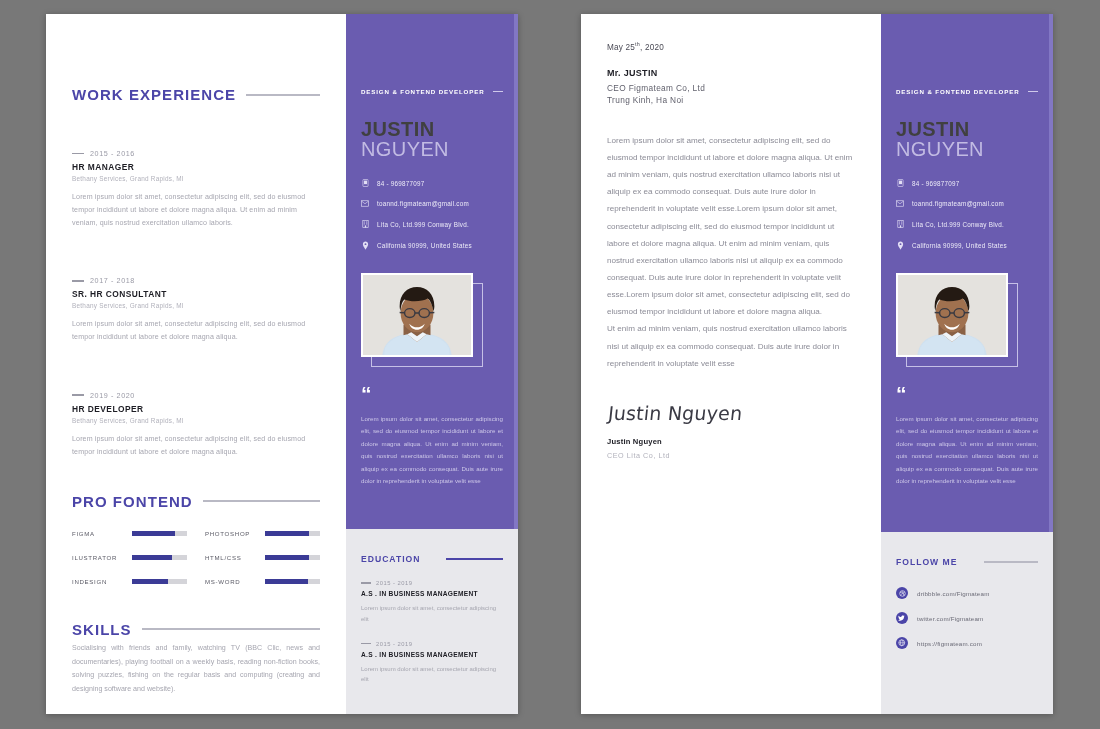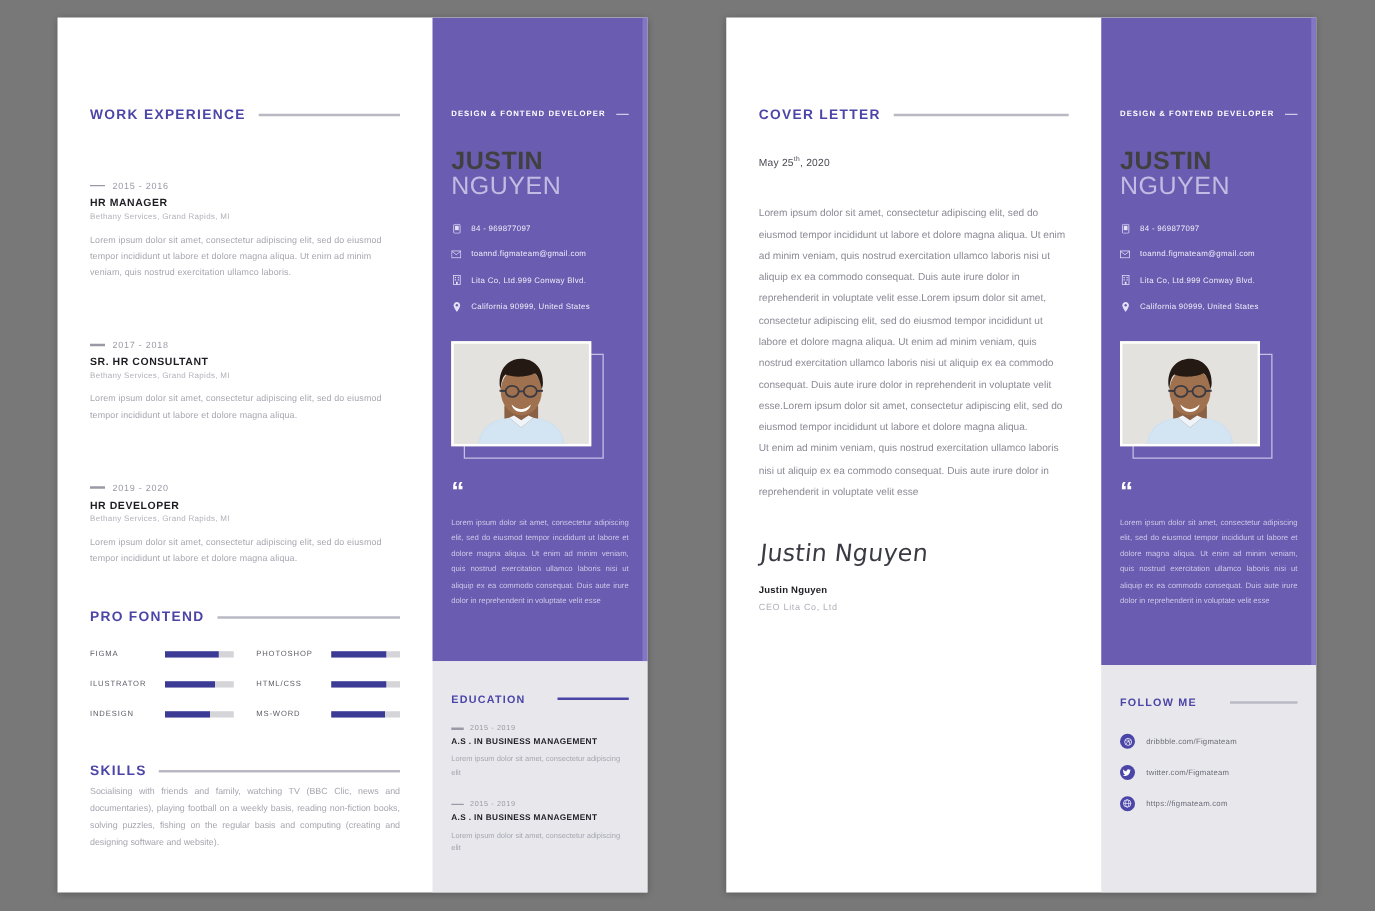--- a/index.html
+++ b/index.html
@@ -32,21 +32,21 @@
   
   .edge-stripe { position: absolute; top: 0; right: 0; width: 4px; height: 515px; background: #8277c4; }
   #page-two .edge-stripe { height: 518px; }
 
   
   .main { position: absolute; top: 0; left: 0; width: 300px; height: 100%; padding: 0 26px; }
 
   
   .sec-head { display: flex; align-items: center; gap: 10px; }
   .sec-head .title {
-    color: #4b45a8; font-size: 11px; font-weight: bold;
+    color: #4b45a8; font-size: 15px; font-weight: bold;
     letter-spacing: 1.05px; white-space: nowrap;
   }
   .sec-head .rule { flex: 1 1 auto; height: 2px; background: #b9b9c4; }
 
   
   .entry { margin-top: 16px; }
   .entry .date-row { display: flex; align-items: center; gap: 6px; margin-top: 46px; }
   .entry .dash { width: 12px; height: 1.5px; background: #9a9aa6; display: block; }
   .entry .date { color: #9a9aa6; font-size: 7.2px; letter-spacing: .6px; }
   .entry .role {
@@ -410,27 +410,28 @@
           <div class="degree">A.S . IN BUSINESS MANAGEMENT</div>
           <div class="desc">Lorem ipsum dolor sit amet, consectetur adipiscing elit</div>
         </div>
       </div>
     </div>
   </div>
 
   <div class="page" id="page-two">
 
     <div class="main">
-      <div class="sec-head pt-head">
-        <span class="title">COVER LETTER</span>
-        <span class="rule"></span>
-      </div>
 
       <div class="cl-date"><span>May 25</span><sup>th</sup><span>, 2020</span></div>
 
+      <div class="cl-to">
+        <div class="n1">Mr. JUSTIN</div>
+        <div class="n2">CEO Figmateam  Co, Ltd</div>
+        <div class="n3">Trung Kinh, Ha Noi</div>
+      </div>
 
       <div class="cl-body">
         <p>Lorem ipsum dolor sit amet, consectetur adipiscing elit, sed do eiusmod tempor incididunt ut labore et dolore magna aliqua. Ut enim ad minim veniam, quis nostrud exercitation ullamco laboris nisi ut aliquip ex ea commodo consequat. Duis aute irure dolor in reprehenderit in voluptate velit esse.Lorem ipsum dolor sit amet, consectetur adipiscing elit, sed do eiusmod tempor incididunt ut labore et dolore magna aliqua. Ut enim ad minim veniam, quis nostrud exercitation ullamco laboris nisi ut aliquip ex ea commodo consequat. Duis aute irure dolor in reprehenderit in voluptate velit esse.Lorem ipsum dolor sit amet, consectetur adipiscing elit, sed do eiusmod tempor incididunt ut labore et dolore magna aliqua.</p>
         <p>Ut enim ad minim veniam, quis nostrud exercitation ullamco laboris nisi ut aliquip ex ea commodo consequat. Duis aute irure dolor in reprehenderit in voluptate velit esse</p>
       </div>
 
       <div class="cl-sign">Justin Nguyen</div>
       <div class="cl-signer">Justin Nguyen</div>
       <div class="cl-signer-role">CEO Lita Co, Ltd</div>
     </div>

